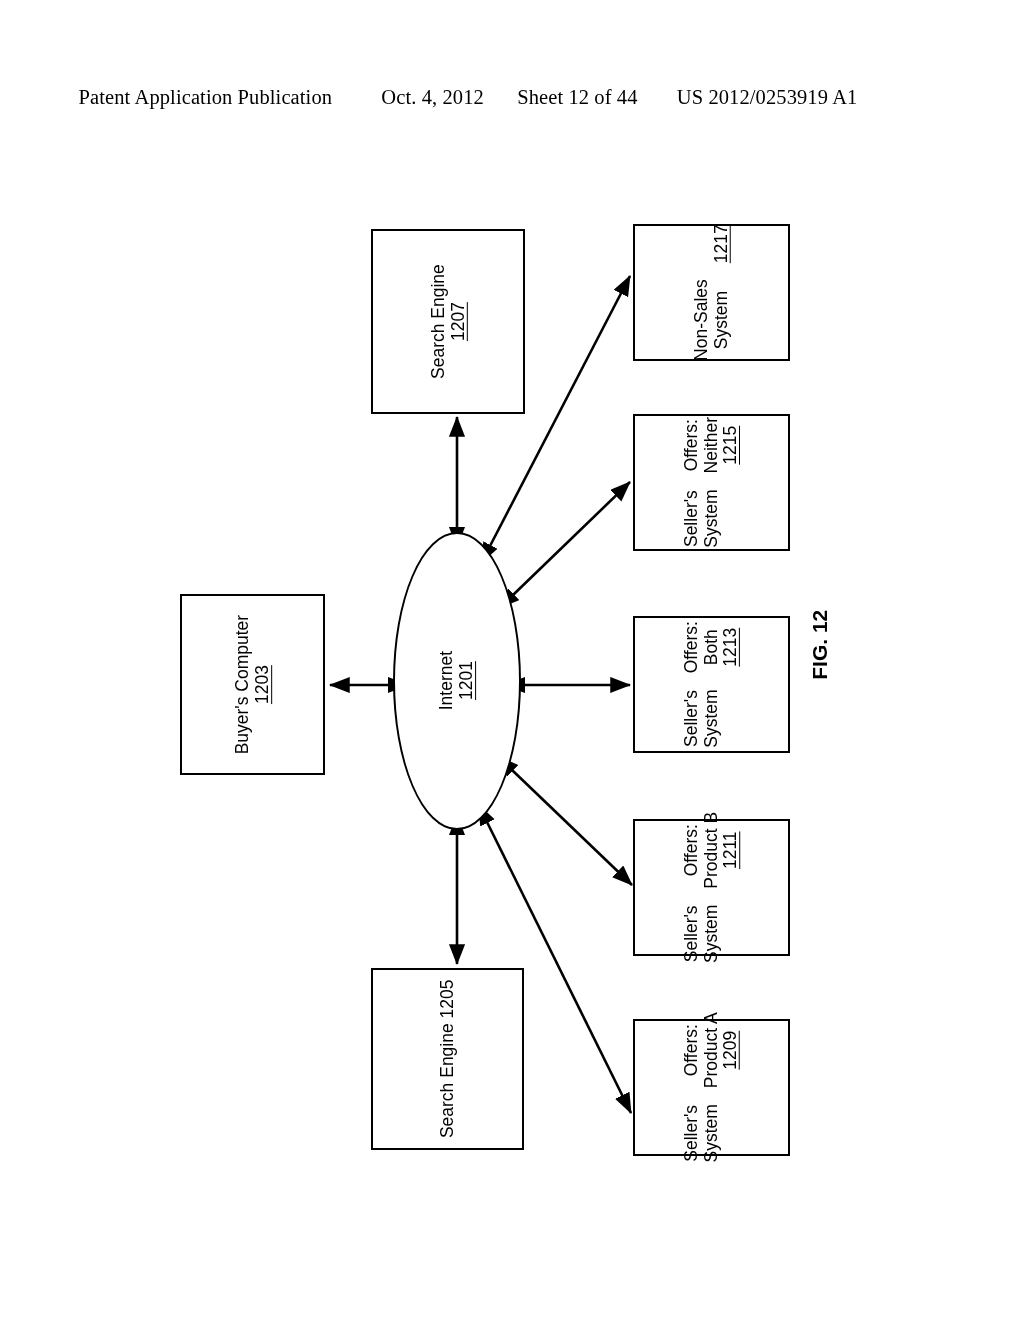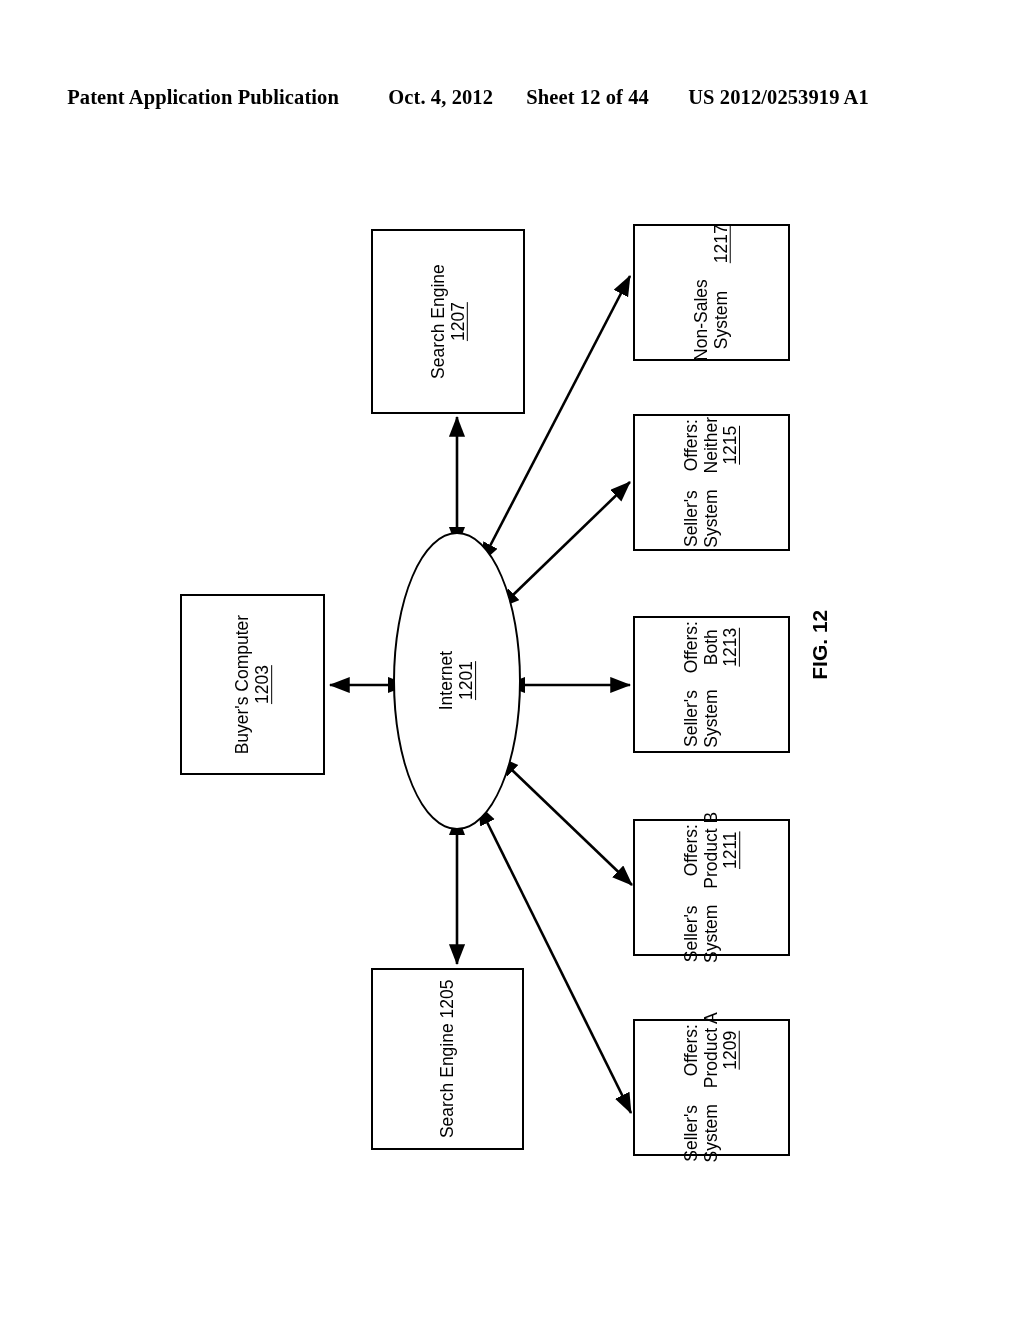--- a/index.html
+++ b/index.html
@@ -17,21 +17,21 @@
   }
 
   
   #pub-header {
     position: absolute;
     top: 86px;
     left: 0;
     width: 936px;
     text-align: center;
     font-family: "Liberation Serif", serif;
-    font-weight: bold;
+    font-weight: normal;
     font-size: 20.5px;
     letter-spacing: 0.1px;
     white-space: nowrap;
   }
   #pub-header .seg { display: inline-block; }
   #pub-header .gap-l { margin-left: 44px; }
   #pub-header .gap-m { margin-left: 28px; }
   #pub-header .gap-r { margin-left: 34px; }
 
   

